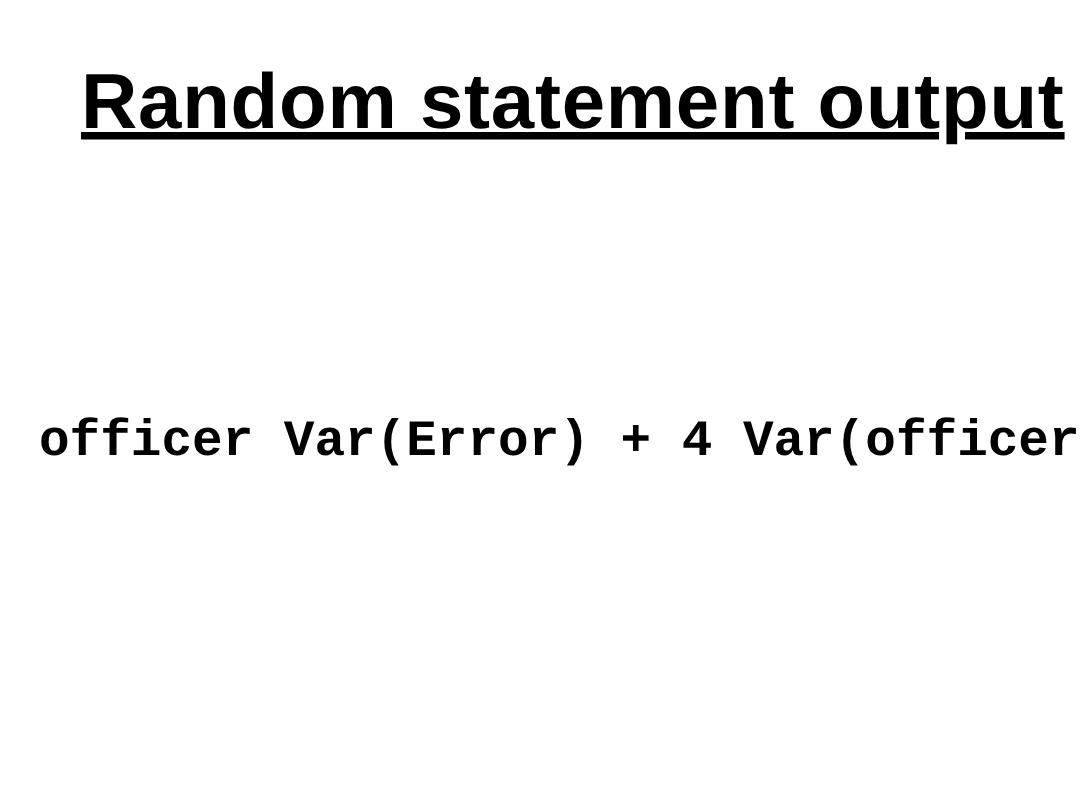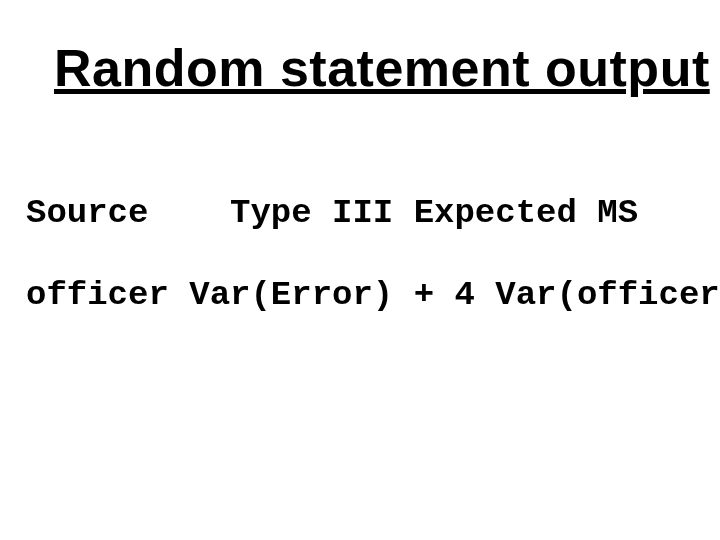--- a/index.html
+++ b/index.html
@@ -37,16 +37,15 @@
   }
   .row1 { top: 194px; }
   .row2 { top: 276px; }
 </style>
 </head>
 <body>
 
 <div class="slide">
   <div class="title">Random statement output</div>
 
-  <div class="row1">Source    Type III Expected MS</div>
 
   <div class="row2">officer Var(Error) + 4 Var(officer)</div>
 </div>
 
 </body></html>

